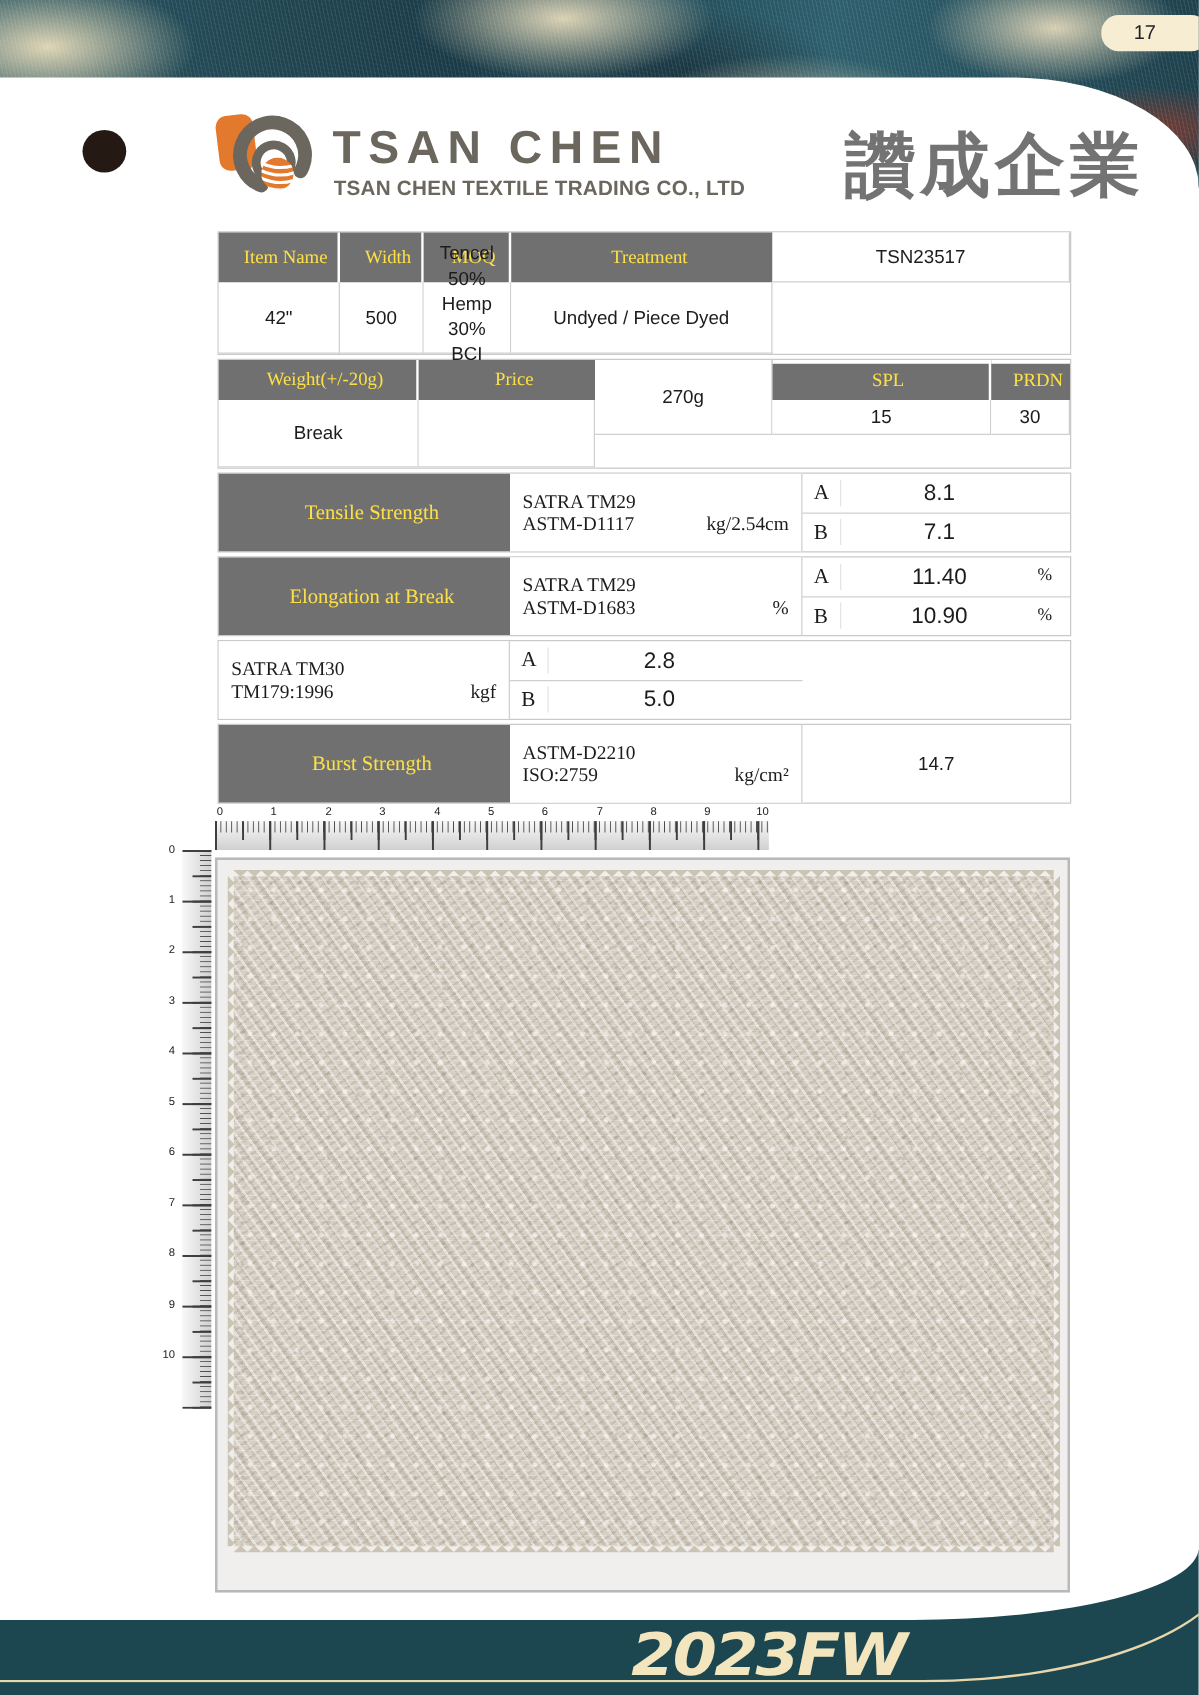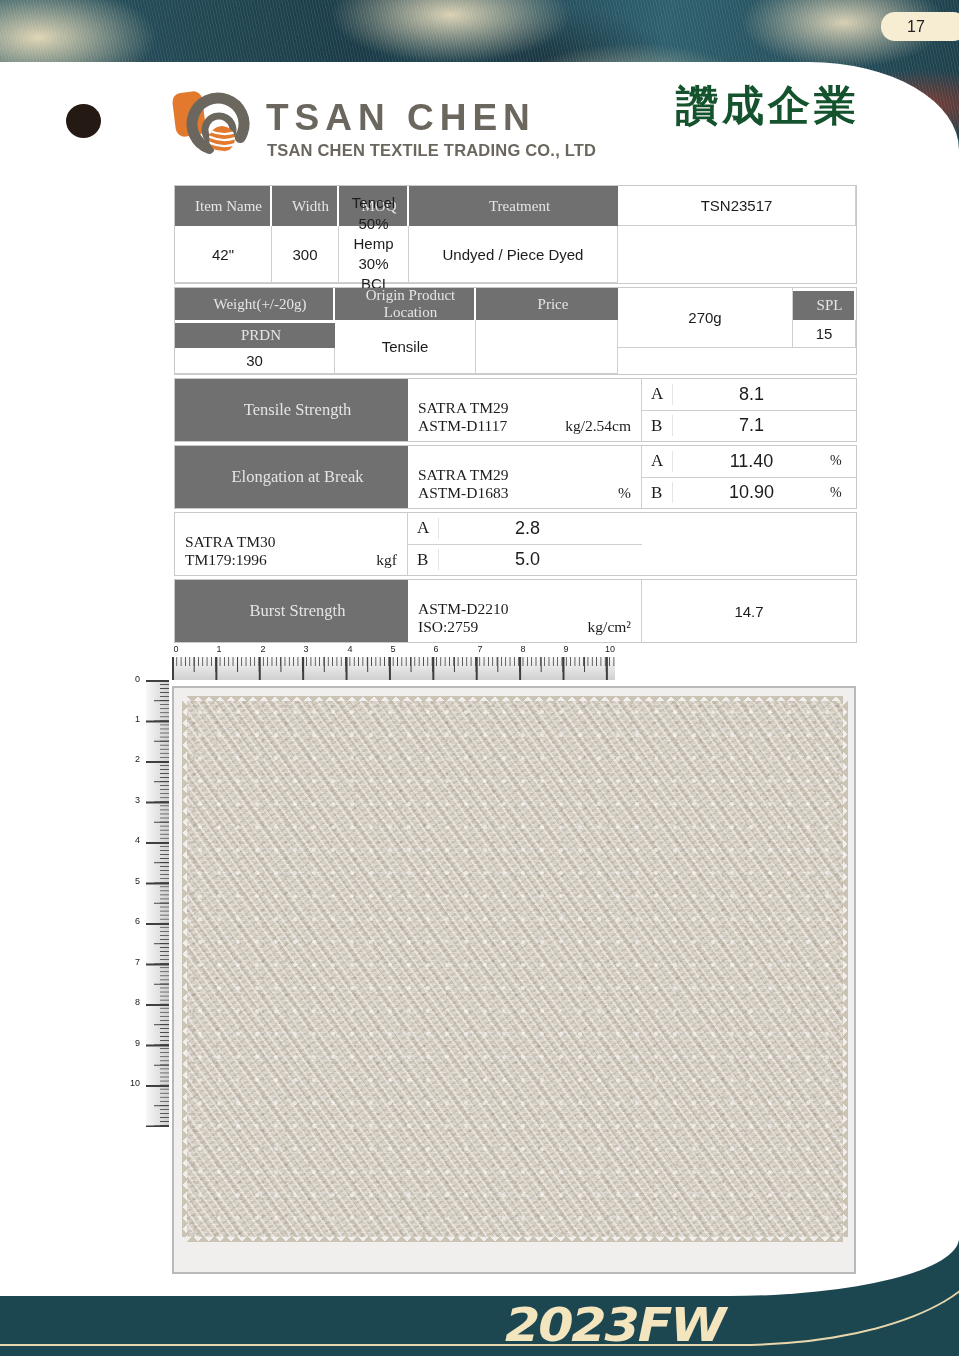--- a/index.html
+++ b/index.html
@@ -40,42 +40,42 @@
     color:#f3e5bd; letter-spacing:-2px; font-style:italic; transform:scaleX(1.08); transform-origin:left; }
 
   
   .card { position:absolute; left:0; top:62px; width:959px; height:1234px; background:#fff; z-index:2;
     border-top-right-radius:150px 88px; border-bottom-right-radius:230px 58px; }
 
   .black-dot { position:absolute; left:66px; top:42px; width:35px; height:34px;
     background:#251a13; border-radius:50%; }
 
   .logo-wrap { position:absolute; left:166px; top:24px; }
-  .cjk-title { position:absolute; left:676px; top:16px; width:200px;
-    font-family:"Liberation Serif", serif; font-weight:bold; font-size:42px;
-    letter-spacing:4px; color:#14532d; white-space:nowrap; }
+  .cjk-title { position:absolute; left:676px; top:33px; width:200px;
+    font-family:"Liberation Serif", serif; font-weight:bold; font-size:56px;
+    letter-spacing:4px; color:#737373; white-space:nowrap; }
 
   
   .spec { position:absolute; left:174px; top:123px; width:683px; font-size:15px; color:#1c1c1c; }
-  .gray { background:#707070; color:#e5e5e5; font-family:"Liberation Serif", serif;
+  .gray { background:#707070; color:#fde047; font-family:"Liberation Serif", serif;
     display:flex; align-items:center; justify-content:center; text-align:center;padding-left:12px; }
   .wcell { background:#fff; border-right:1px solid #cfcfcf; border-bottom:1px solid #cfcfcf;
     display:flex; align-items:center; justify-content:center; text-align:center; }
   .sec { display:grid; border:1px solid #c9c9c9; background:#fff; }
   .sec1 { grid-template-columns:97px 67px 70px 209px 1fr; grid-template-rows:40px 57px; }
   .sec2 { margin-top:3px; grid-template-columns:160px 141px 142px 175px 1fr; grid-template-rows:32px 28px 26px; }
   .sec3 { margin-top:3px; grid-template-columns:233px 234px 1fr; height:64px; }
   .sep-r { border-right:2px solid #fff; }
   .span2c { grid-column:span 2; }
   .span2r { grid-row:span 2; }
   .subhead { border-top:3px solid #fff; }
   .comp { flex-direction:column; line-height:1.35; }
   .t-label { font-size:16.5px; }
   .method { background:#fff; border-right:1px solid #cfcfcf; padding:7px 10px 6px 10px;
-    display:flex; flex-direction:column; justify-content:flex-end;
+    display:flex; flex-direction:column; justify-content:center;
     font-family:"Liberation Serif", serif; font-size:15.5px; }
   .method .l2 { display:flex; justify-content:space-between; align-items:baseline; }
   .abwrap { display:flex; flex-direction:column; }
   .abrow { flex:1; display:grid; grid-template-columns:30px 1fr 26px; align-items:center; }
   .abrow.first { border-bottom:1px solid #cfcfcf; }
   .ab-l { font-family:"Liberation Serif", serif; font-size:17px; padding-left:9px;
           border-right:0; }
   .ab-v { text-align:center; font-size:18px; }
   .ab-u { font-family:"Liberation Serif", serif; font-size:14px; }
   .single-v { flex:1; display:flex; align-items:center; justify-content:center; font-size:15px; }
@@ -167,37 +167,36 @@
 
   <div class="spec">
 
     <div class="sec sec1">
       <div class="gray sep-r">Item Name</div>
       <div class="gray sep-r">Width</div>
       <div class="gray sep-r">MOQ</div>
       <div class="gray">Treatment</div>
       <div class="wcell">TSN23517</div>
       <div class="wcell">42"</div>
-      <div class="wcell">300</div>
+      <div class="wcell">500</div>
       <div class="wcell comp">
         <span>Tencel 50% Hemp 30%</span>
         <span>BCI Cotton20%</span>
       </div>
       <div class="wcell">Undyed / Piece Dyed</div>
     </div>
 
     <div class="sec sec2">
       <div class="gray sep-r">Weight(+/-20g)</div>
-      <div class="gray sep-r">Origin Product Location</div>
       <div class="gray">Price</div>
 
       <div class="wcell span2r">270g</div>
       <div class="gray sep-r subhead">SPL</div>
       <div class="gray subhead">PRDN</div>
-      <div class="wcell span2r">Tensile</div>
+      <div class="wcell span2r">Break</div>
       <div class="wcell span2r"></div>
 
       <div class="wcell">15</div>
       <div class="wcell">30</div>
     </div>
 
     <div class="sec sec3">
       <div class="gray t-label">Tensile Strength</div>
       <div class="method">
         <span>SATRA TM29</span>

